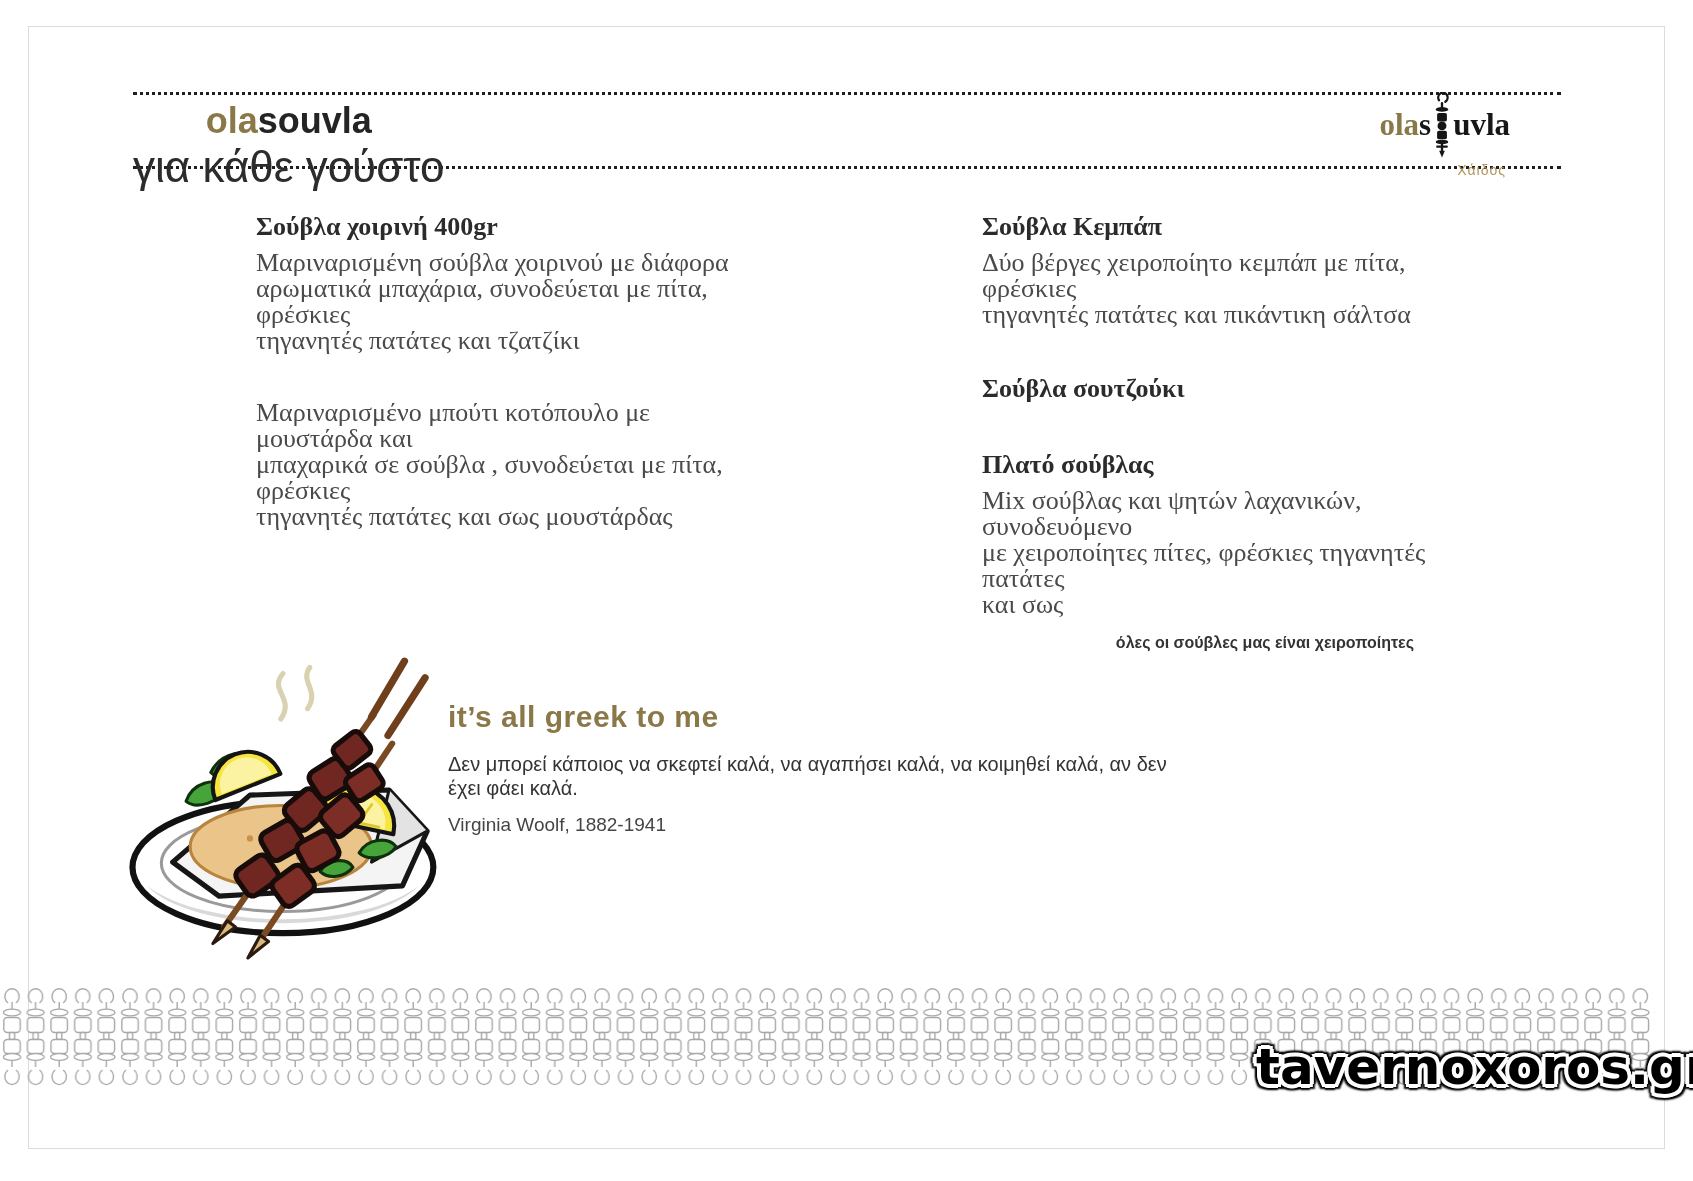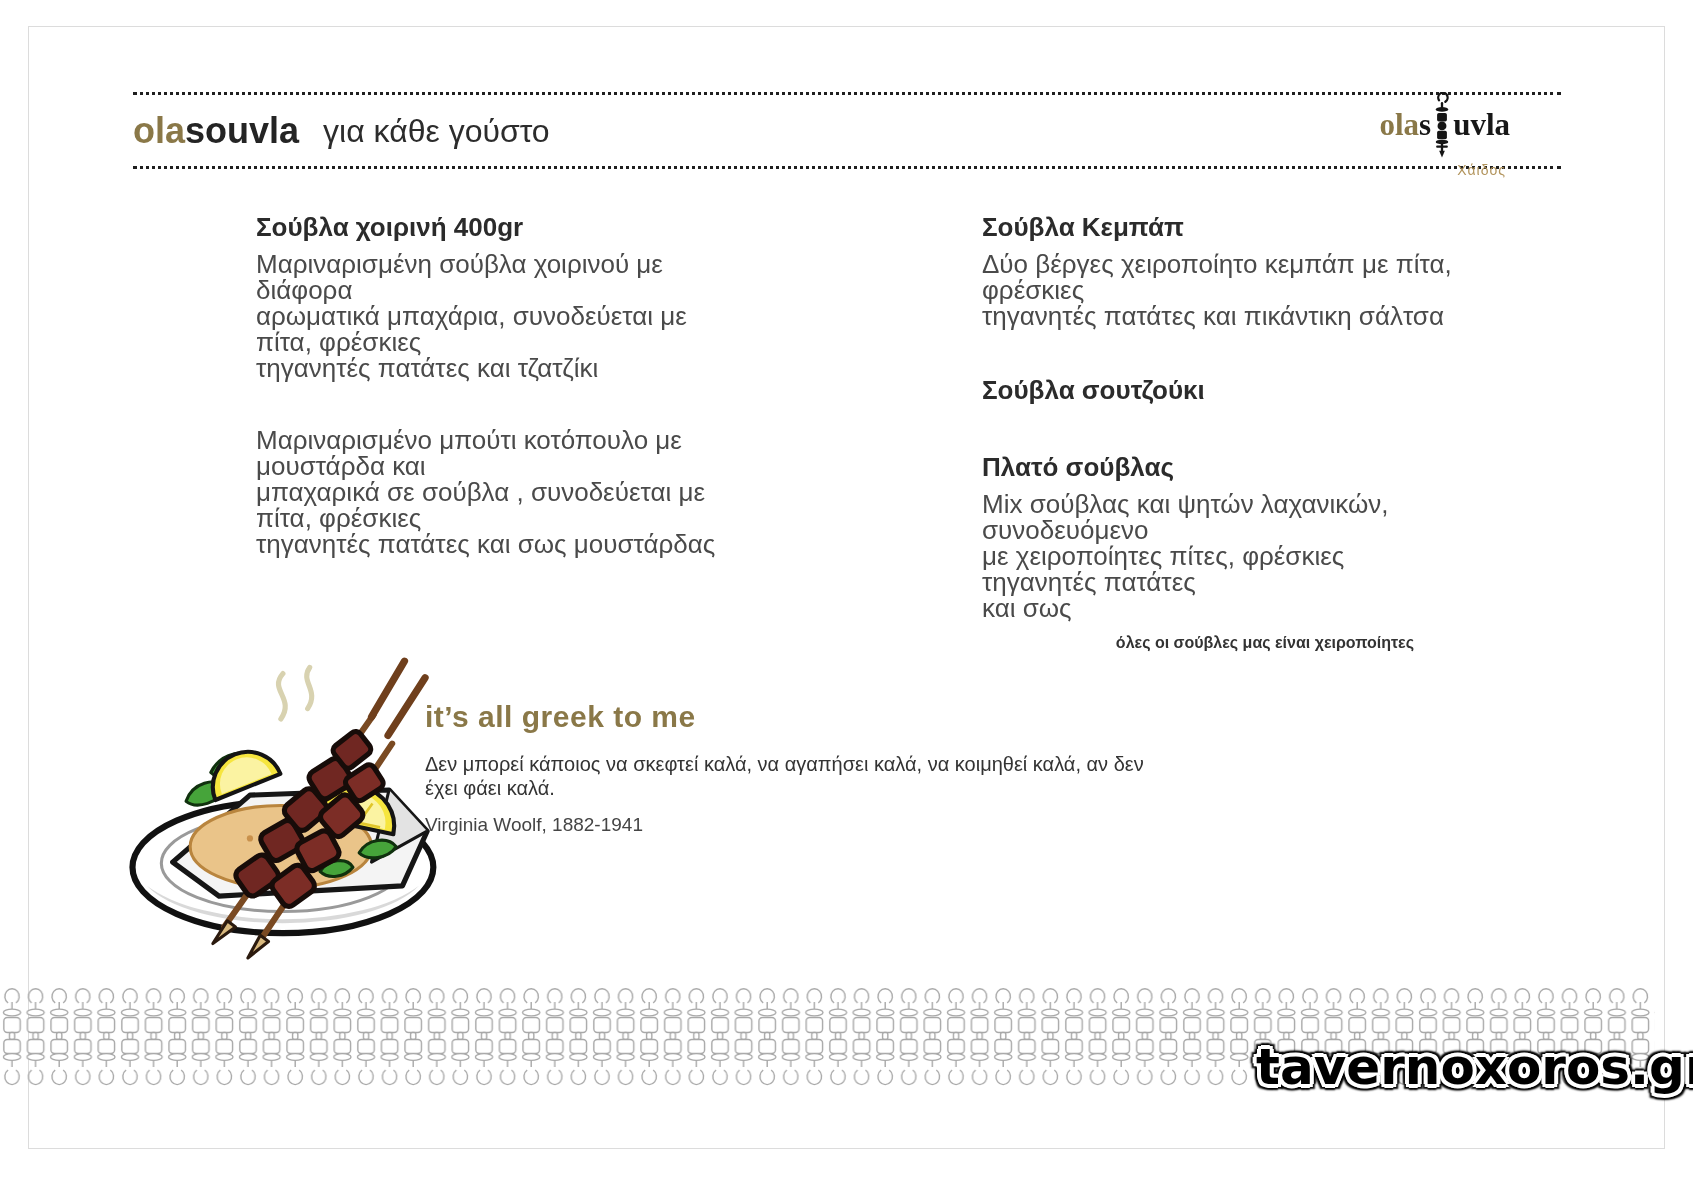--- a/index.html
+++ b/index.html
@@ -3,45 +3,45 @@
 <meta charset="utf-8">
 <style>
   html,body{margin:0;padding:0;background:#fff;}
   #screen{position:relative;width:1693px;height:1181px;background:#fff;overflow:hidden;
           font-family:"Liberation Sans","DejaVu Sans",sans-serif;color:#3c3c3c;}
   .card{position:absolute;left:28px;top:26px;width:1635px;height:1121px;
         background:#fff;border:1px solid #dcdcdc;}
   .dotted-rule{position:absolute;left:133px;width:1428px;height:0;border-top:3px dotted #1f1f1f;}
   #rule-top{top:92px;}
   #rule-bottom{top:166px;}
-  .header-row{position:absolute;left:133px;top:100px;height:62px;display:flex;align-items:center;}
+  .header-row{position:absolute;left:133px;top:100px;height:62px;display:flex;align-items:center;flex-direction:column;}
   .brand{font-size:36px;font-weight:700;letter-spacing:0;}
   .brand .gold{color:#8a7848;}
   .brand .dark{color:#242424;}
-  .tagline{font-size:32px;font-weight:400;color:#2c2c2c;margin-left:24px;}
+  .tagline{font-size:44px;font-weight:400;color:#2c2c2c;}
 
   .logo{position:absolute;left:1360px;top:90px;width:150px;text-align:right;
         font-family:"Liberation Serif","DejaVu Serif",serif;}
   .logo-line{white-space:nowrap;font-size:31px;font-weight:700;line-height:40px;}
   .logo-line .gold{color:#8a7848;}
   .logo-line .dark{color:#171717;}
   .logo-skewer{display:inline-block;vertical-align:middle;transform:translateY(2px);margin:0 1px;}
   .logo-sub{font-size:14px;color:#b2945c;letter-spacing:1px;margin-top:-4px;padding-right:4px;
             font-family:"Liberation Sans",sans-serif;}
 
-  .col{position:absolute;top:212px;}
+  .col{position:absolute;top:212px;font-family:Liberation Serif, serif;}
   #col-left{left:256px;width:478px;}
   #col-right{left:982px;width:472px;}
   .menu-item{margin-bottom:46px;}
   .item-name{font-size:26px;font-weight:700;color:#2b2b2b;margin-bottom:8px;}
   .item-desc{font-size:26px;line-height:26px;color:#4a4a4a;white-space:pre-line;}
   .note{position:absolute;left:982px;top:634px;width:432px;text-align:right;
         font-size:16px;font-weight:700;color:#333;}
 
-  .quote{position:absolute;left:425px;top:700px;width:760px;}
+  .quote{position:absolute;left:448px;top:700px;width:760px;}
   .quote-heading{font-size:30px;font-weight:700;color:#8a7848;letter-spacing:.5px;}
   .quote-text{margin-top:18px;font-size:20px;line-height:24px;color:#333;white-space:pre-line;}
   .quote-attr{margin-top:14px;font-size:19px;color:#454545;}
 
   .illustration{position:absolute;left:126px;top:620px;width:320px;height:340px;}
   .band{position:absolute;left:0px;top:983px;width:1655px;height:110px;}
   .watermark{position:absolute;left:1256px;top:1038px;font-size:50px;font-weight:700;
              font-family:"DejaVu Sans","Liberation Sans",sans-serif;color:#000;white-space:nowrap;
              text-shadow:
                -3px -3px 0 #fff, 3px -3px 0 #fff, -3px 3px 0 #fff, 3px 3px 0 #fff,

